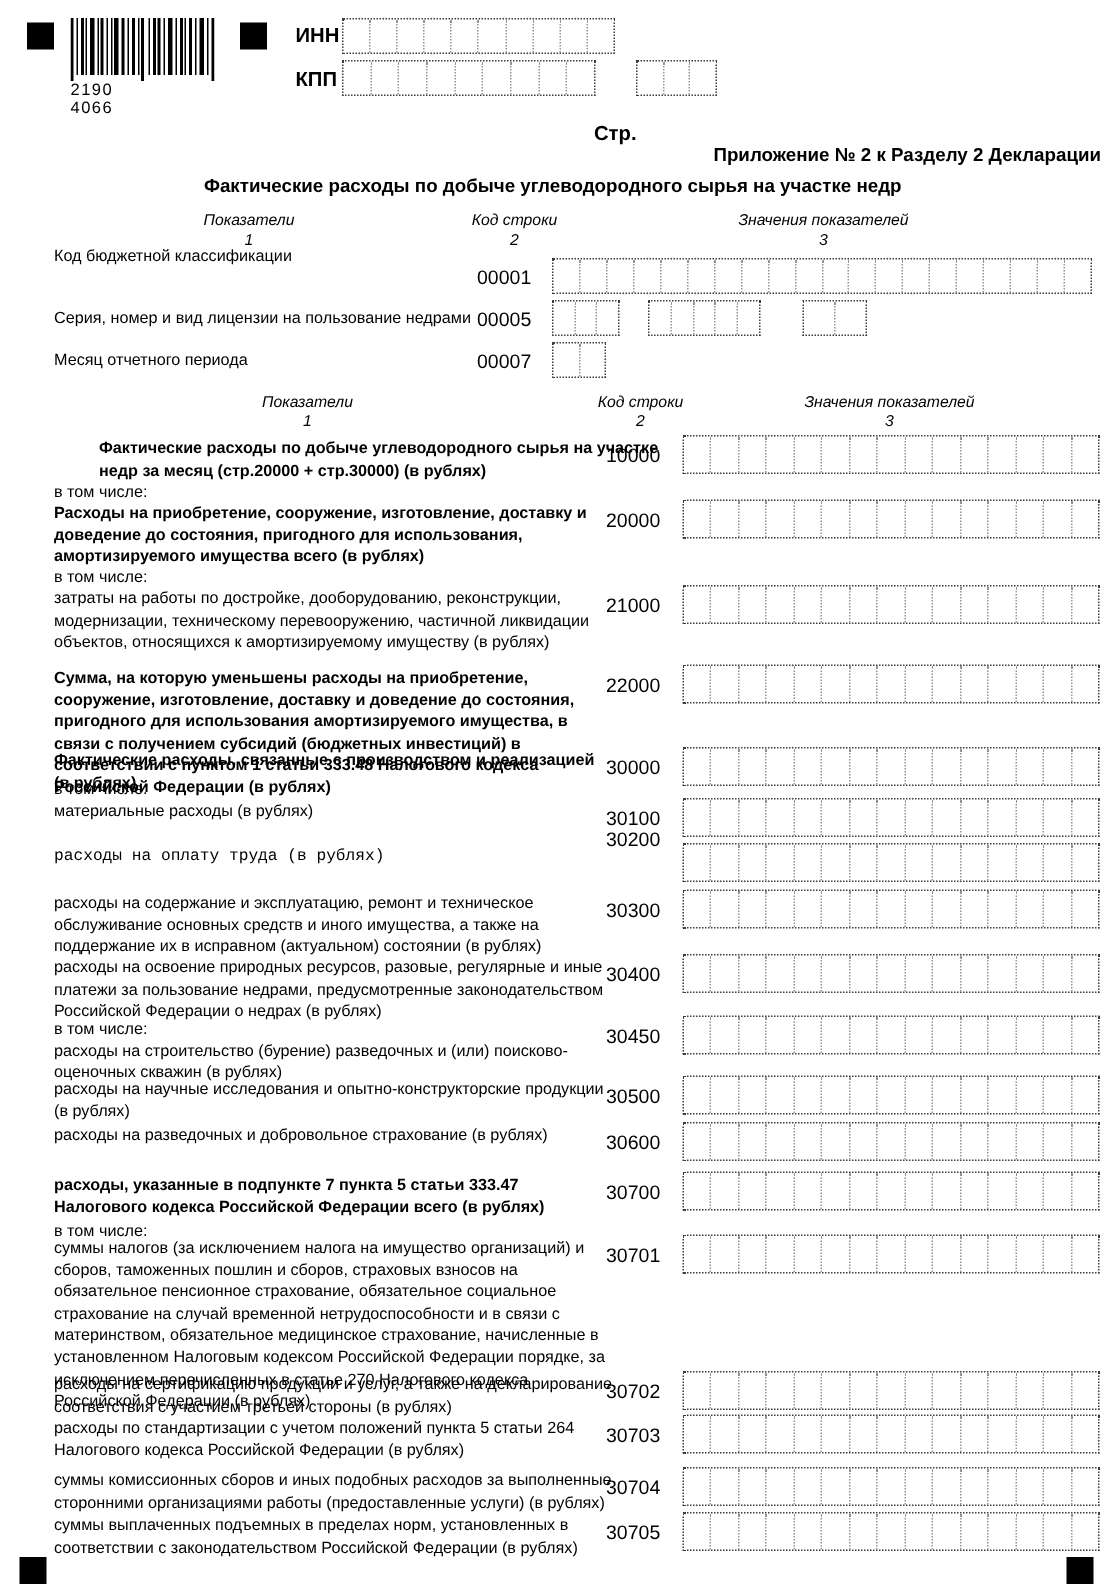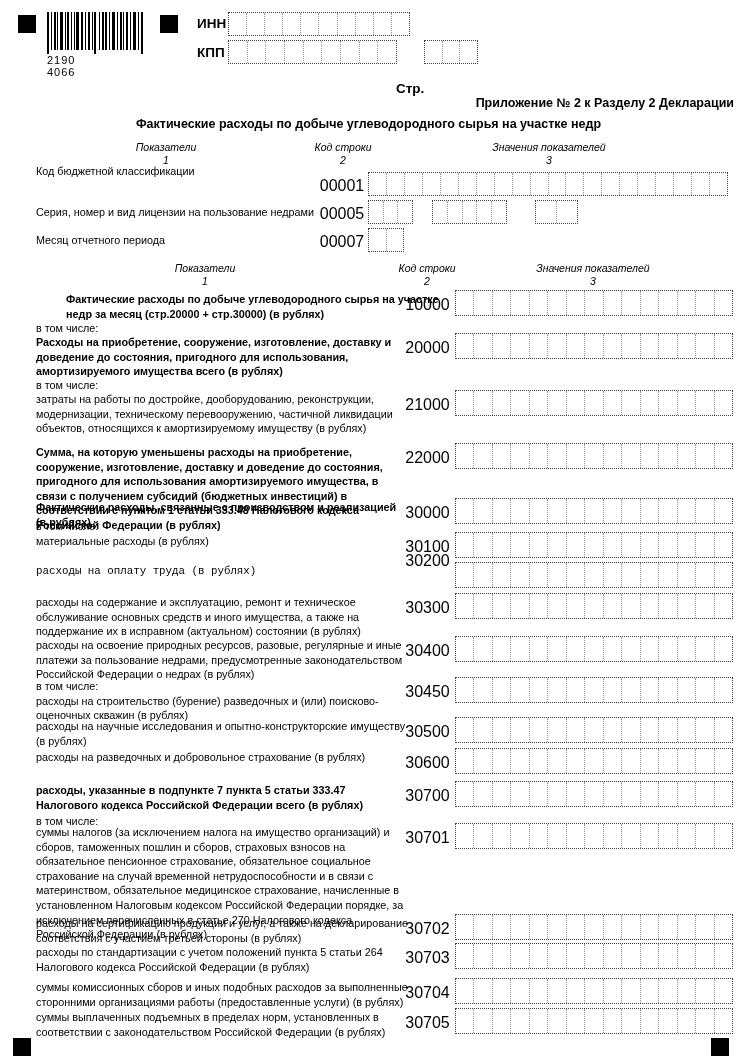--- a/index.html
+++ b/index.html
@@ -29,21 +29,21 @@
 
   
   .colhdr { position:absolute; font-size:10.5px; font-style:italic; transform:translateX(-50%);
     white-space:nowrap; }
   .colnum { position:absolute; font-size:10.5px; font-style:italic; transform:translateX(-50%); }
 
   
   .rowlabel { position:absolute; left:36px; font-size:10.8px; line-height:14.6px;
     white-space:pre-line; }
   .rowlabel.bold { font-weight:700; }
-  .rowcode { position:absolute; text-align:center; font-size:16px; }
+  .rowcode { position:absolute; text-align:left; font-size:13px; }
   .subnote { position:absolute; left:36px; font-size:10.8px; }
 
   .info-label { width:285px; }
   .info-code  { left:318px; width:48px; }
   .exp-label  { width:374px; }
   .exp-code   { left:404px; width:47px; }
 </style>
 </head>
 <body>
 
@@ -401,21 +401,21 @@
         <i></i>
         <i></i>
         <i></i>
         <i></i>
         <i></i>
         <i></i>
         <i></i>
       </div>
     </div>
     <div>
-      <div class="rowlabel exp-label" style="top: 719px;">расходы на научные исследования и опытно-конструкторские имуществу
+      <div class="rowlabel exp-label" style="top: 719px;">расходы на научные исследования и опытно-конструкторские продукции
 (в рублях)</div>
       <div class="rowcode exp-code" style="top: 723px;">30500</div>
       <div class="cellbox" style="left: 455px; top: 717px; width: 278px; height: 26px;">
         <i></i>
         <i></i>
         <i></i>
         <i></i>
         <i></i>
         <i></i>
         <i></i>

